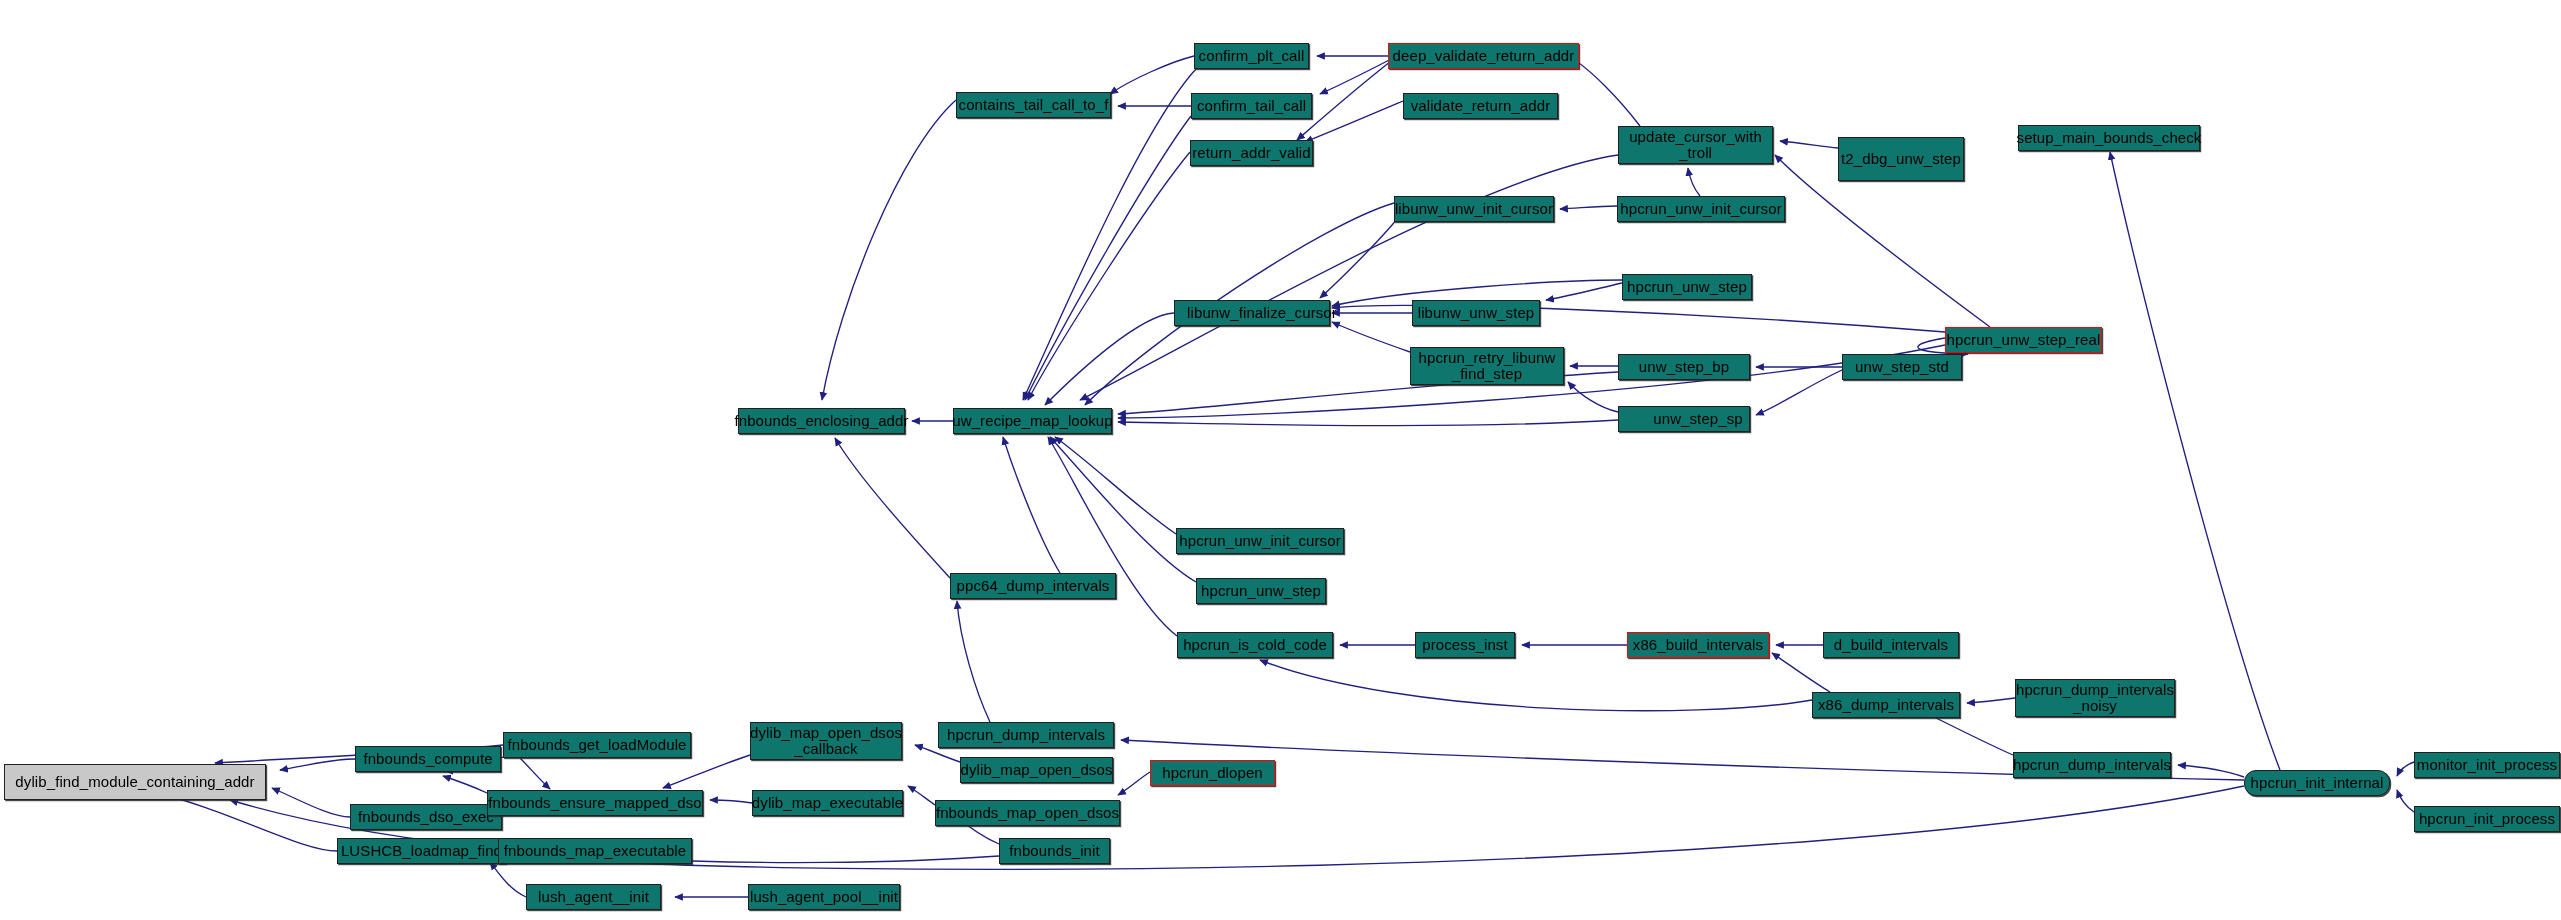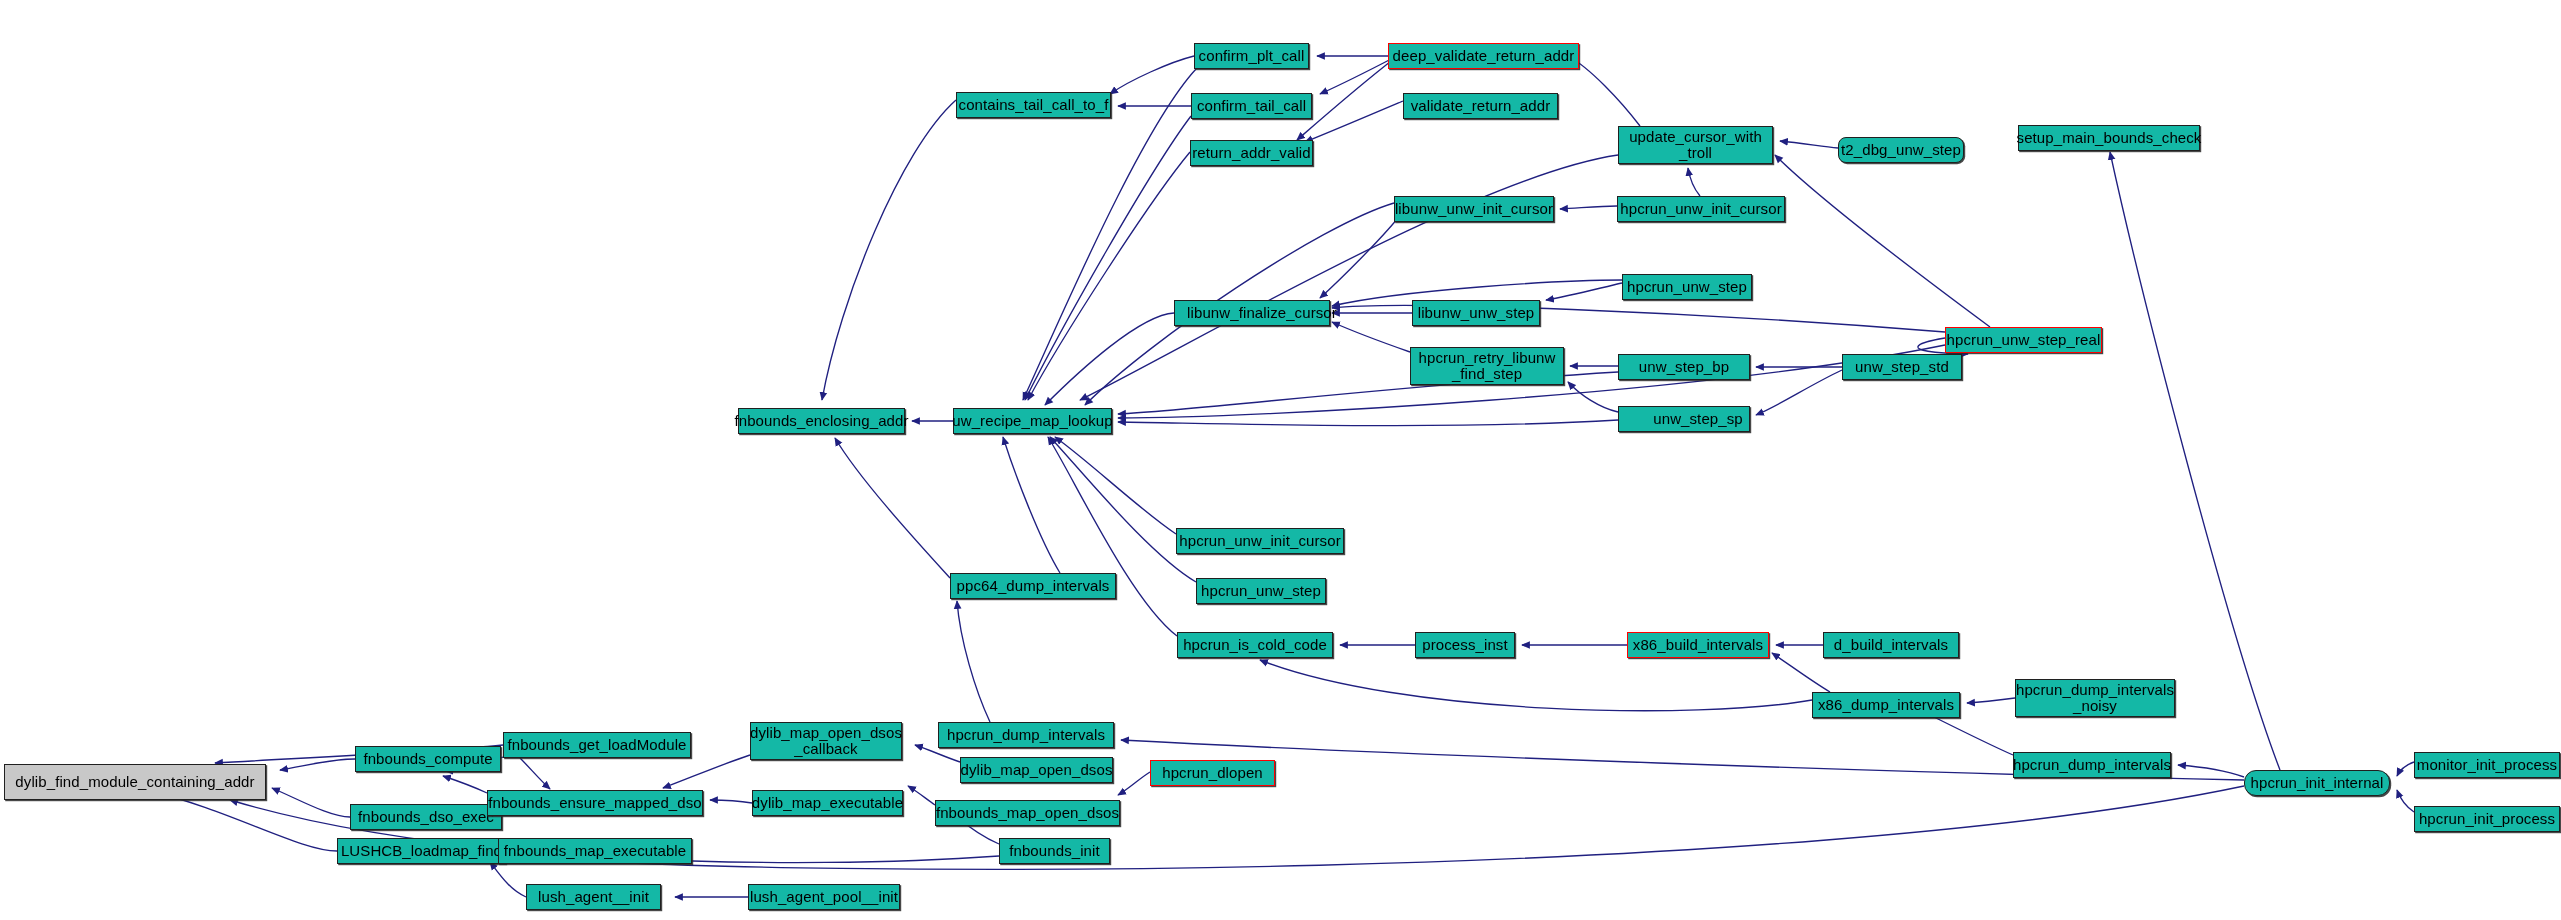--- a/index.html
+++ b/index.html
@@ -21,21 +21,21 @@
     width: 2561px;
     height: 920px;
     pointer-events: none;
   }
   .node {
     position: absolute;
     display: flex;
     align-items: center;
     justify-content: center;
     text-align: center;
-    background: #14b8a6;
+    background: #0f766e;
     border: 1px solid #202020;
     color: #000000;
     font-size: 15px;
     line-height: 1.08;
     letter-spacing: 0.1px;
     white-space: pre-line;
     z-index: 5;
     box-shadow: 1.2px 1.2px 0 0 rgba(40,40,40,0.85);
     cursor: pointer;
   }
@@ -159,21 +159,21 @@
       <div class="node" style="left: 2414px; top: 752px; width: 146px; height: 26px;">monitor_init_process</div>
       <div class="node" style="left: 2414px; top: 806px; width: 146px; height: 26px;">hpcrun_init_process</div>
       <div class="node" style="left: 956px; top: 92px; width: 155px; height: 26px;">contains_tail_call_to_f</div>
       <div class="node" style="left: 1194px; top: 43px; width: 115px; height: 26px;">confirm_plt_call</div>
       <div class="node" style="left: 1191px; top: 93px; width: 121px; height: 26px;">confirm_tail_call</div>
       <div class="node" style="left: 1190px; top: 140px; width: 123px; height: 26px;">return_addr_valid</div>
       <div class="node red" style="left: 1388px; top: 43px; width: 191px; height: 26px;">deep_validate_return_addr</div>
       <div class="node" style="left: 1403px; top: 93px; width: 155px; height: 26px;">validate_return_addr</div>
       <div class="node" style="left: 1618px; top: 126px; width: 155px; height: 38px;">update_cursor_with
 _troll</div>
-      <div class="node" style="left: 1838px; top: 137px; width: 126px; height: 26px; border-radius: 8px;">t2_dbg_unw_step</div>
+      <div class="node" style="left: 1838px; top: 137px; width: 126px; height: 44px;">t2_dbg_unw_step</div>
       <div class="node" style="left: 2018px; top: 125px; width: 182px; height: 26px;">setup_main_bounds_check</div>
       <div class="node" style="left: 1394px; top: 196px; width: 160px; height: 26px;">libunw_unw_init_cursor</div>
       <div class="node" style="left: 1617px; top: 196px; width: 168px; height: 26px;">hpcrun_unw_init_cursor</div>
       <div class="node" style="left: 1174px; top: 300px; width: 156px; height: 26px; padding-left: 20px;">libunw_finalize_cursor</div>
       <div class="node" style="left: 1412px; top: 300px; width: 128px; height: 26px;">libunw_unw_step</div>
       <div class="node" style="left: 1622px; top: 274px; width: 130px; height: 26px;">hpcrun_unw_step</div>
       <div class="node" style="left: 1410px; top: 347px; width: 154px; height: 38px;">hpcrun_retry_libunw
 _find_step</div>
       <div class="node" style="left: 1618px; top: 354px; width: 132px; height: 26px;">unw_step_bp</div>
       <div class="node" style="left: 1618px; top: 406px; width: 132px; height: 26px; padding-left: 28px;">unw_step_sp</div>

